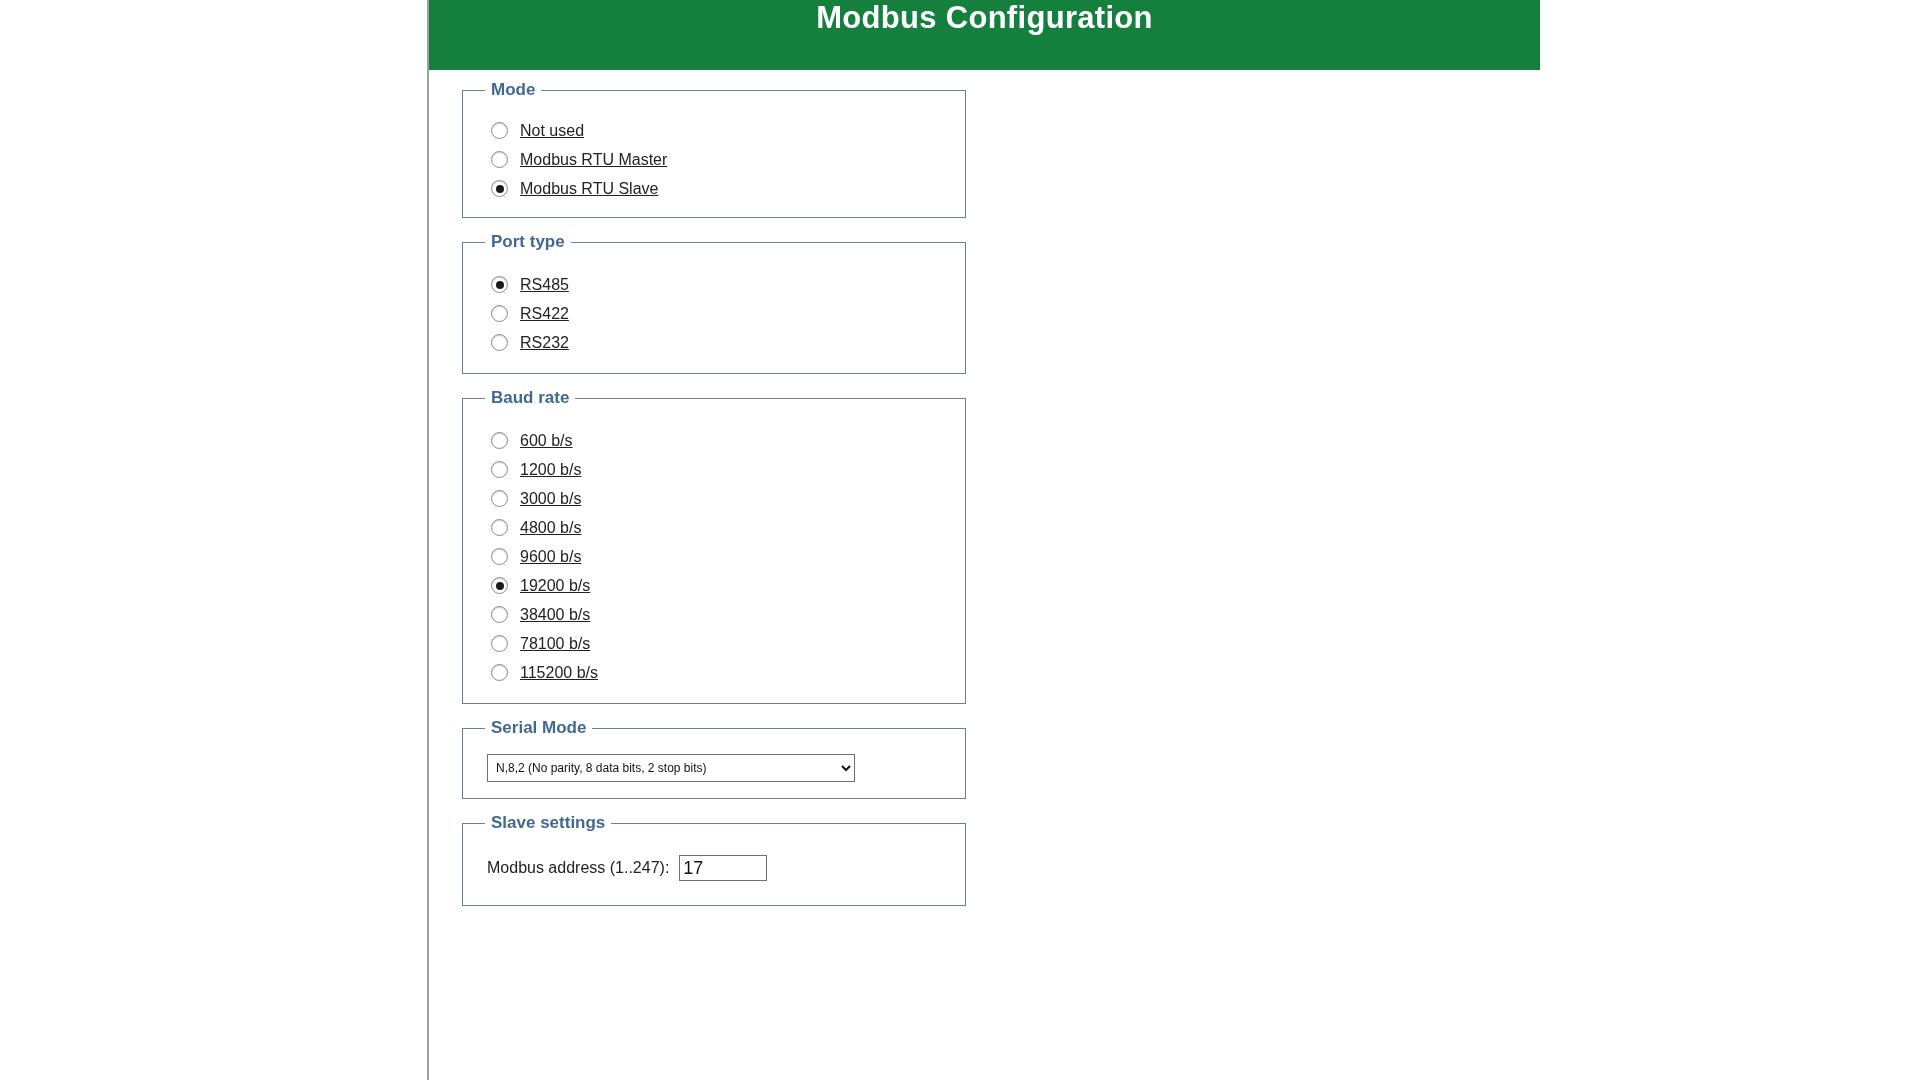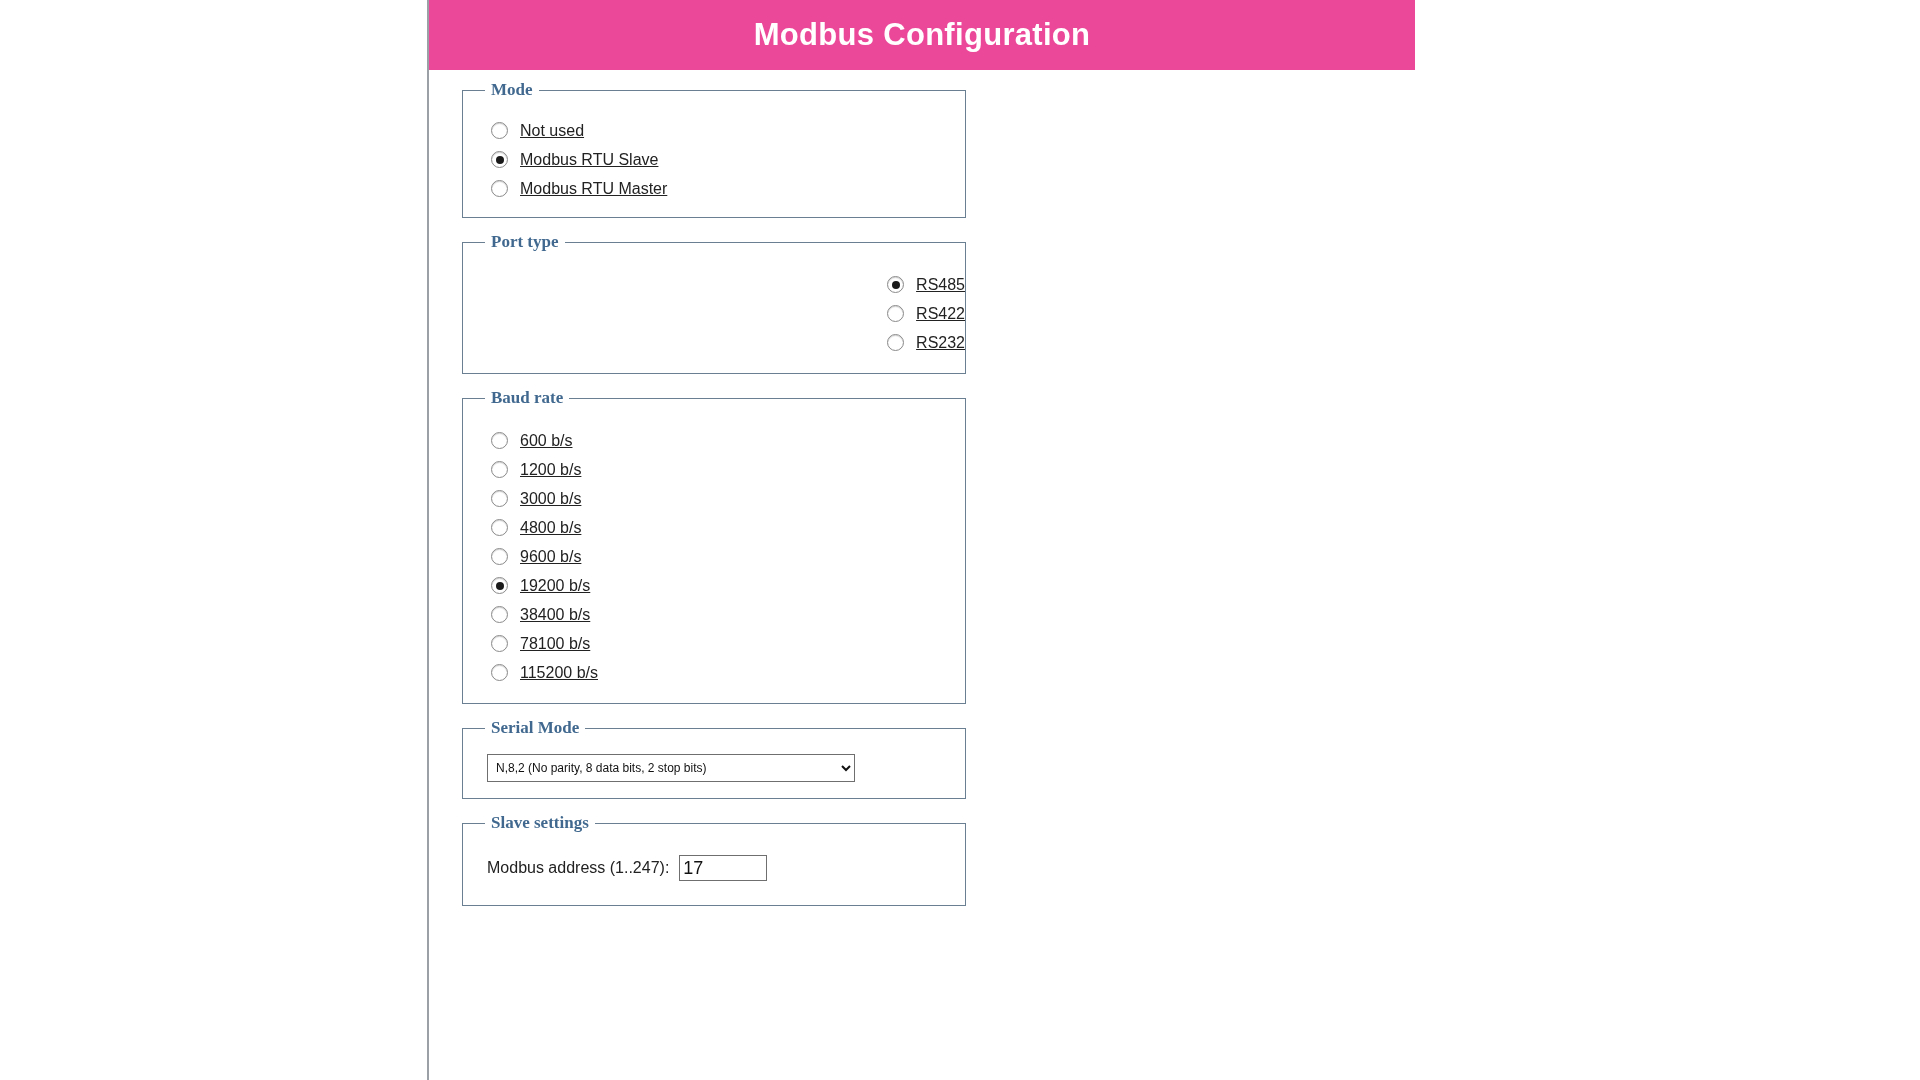--- a/index.html
+++ b/index.html
@@ -26,26 +26,26 @@
     height: 1080px;
     background: #9aa0a6;
   }
   .content {
     position: absolute;
     left: 429px;
     top: 0px;
     width: 1090px;
   }
   .titlebar {
-    width: 986px;
+    width: 1111px;
     height: 70px;
-    background: #ec4899;
+    background: #15803d;
     color: #ffffff;
     display: flex;
-    align-items: center;
+    align-items: flex-start;
     justify-content: center;
   }
   .titlebar .title {
     font-size: 31px;
     font-weight: bold;
     letter-spacing: 0.3px;
   }
   .panels {
     position: absolute;
     left: 33px;
@@ -59,21 +59,20 @@
     width: 504px;
     box-sizing: border-box;
     background: #ffffff;
   }
   fieldset.group > legend {
     margin-left: 22px;
     padding: 0 6px;
     color: #41698f;
     font-size: 17px;
     font-weight: bold;
-    font-family: Liberation Serif, serif;
   }
   .group-body {
     padding: 14px 0 12px 0;
   }
   .radio-row {
     display: flex;
     align-items: center;
     height: 30px;
     padding-left: 28px;
   }
@@ -101,21 +100,21 @@
   .radio-label {
     font-size: 16px;
     color: #222222;
     text-decoration: underline;
   }
   
   #mode-group .group-body { padding-top: 16px; padding-bottom: 14px; }
   #mode-group .radio-row { height: 29px; }
 
   #porttype-group .group-body { padding-top: 18px; padding-bottom: 16px; }
-  #porttype-group .radio-row { height: 29px; justify-content: flex-end; }
+  #porttype-group .radio-row { height: 29px; }
 
   #baud-group .group-body { padding-top: 18px; padding-bottom: 16px; }
   #baud-group .radio-row { height: 29px; }
 
   .select-row {
     padding: 16px 0 16px 24px;
   }
   select.serial-select {
     width: 368px;
     height: 28px;
@@ -165,26 +164,26 @@
     <div class="panels">
 
       <fieldset class="group" id="mode-group">
         <legend>Mode</legend>
         <div class="group-body">
           <div class="radio-row">
             <span class="radio"></span>
             <span class="radio-label">Not used</span>
           </div>
           <div class="radio-row">
+            <span class="radio"></span>
+            <span class="radio-label">Modbus RTU Master</span>
+          </div>
+          <div class="radio-row">
             <span class="radio checked"></span>
             <span class="radio-label">Modbus RTU Slave</span>
-          </div>
-          <div class="radio-row">
-            <span class="radio"></span>
-            <span class="radio-label">Modbus RTU Master</span>
           </div>
         </div>
       </fieldset>
 
       <fieldset class="group" id="porttype-group">
         <legend>Port type</legend>
         <div class="group-body">
           <div class="radio-row">
             <span class="radio checked"></span>
             <span class="radio-label">RS485</span>

